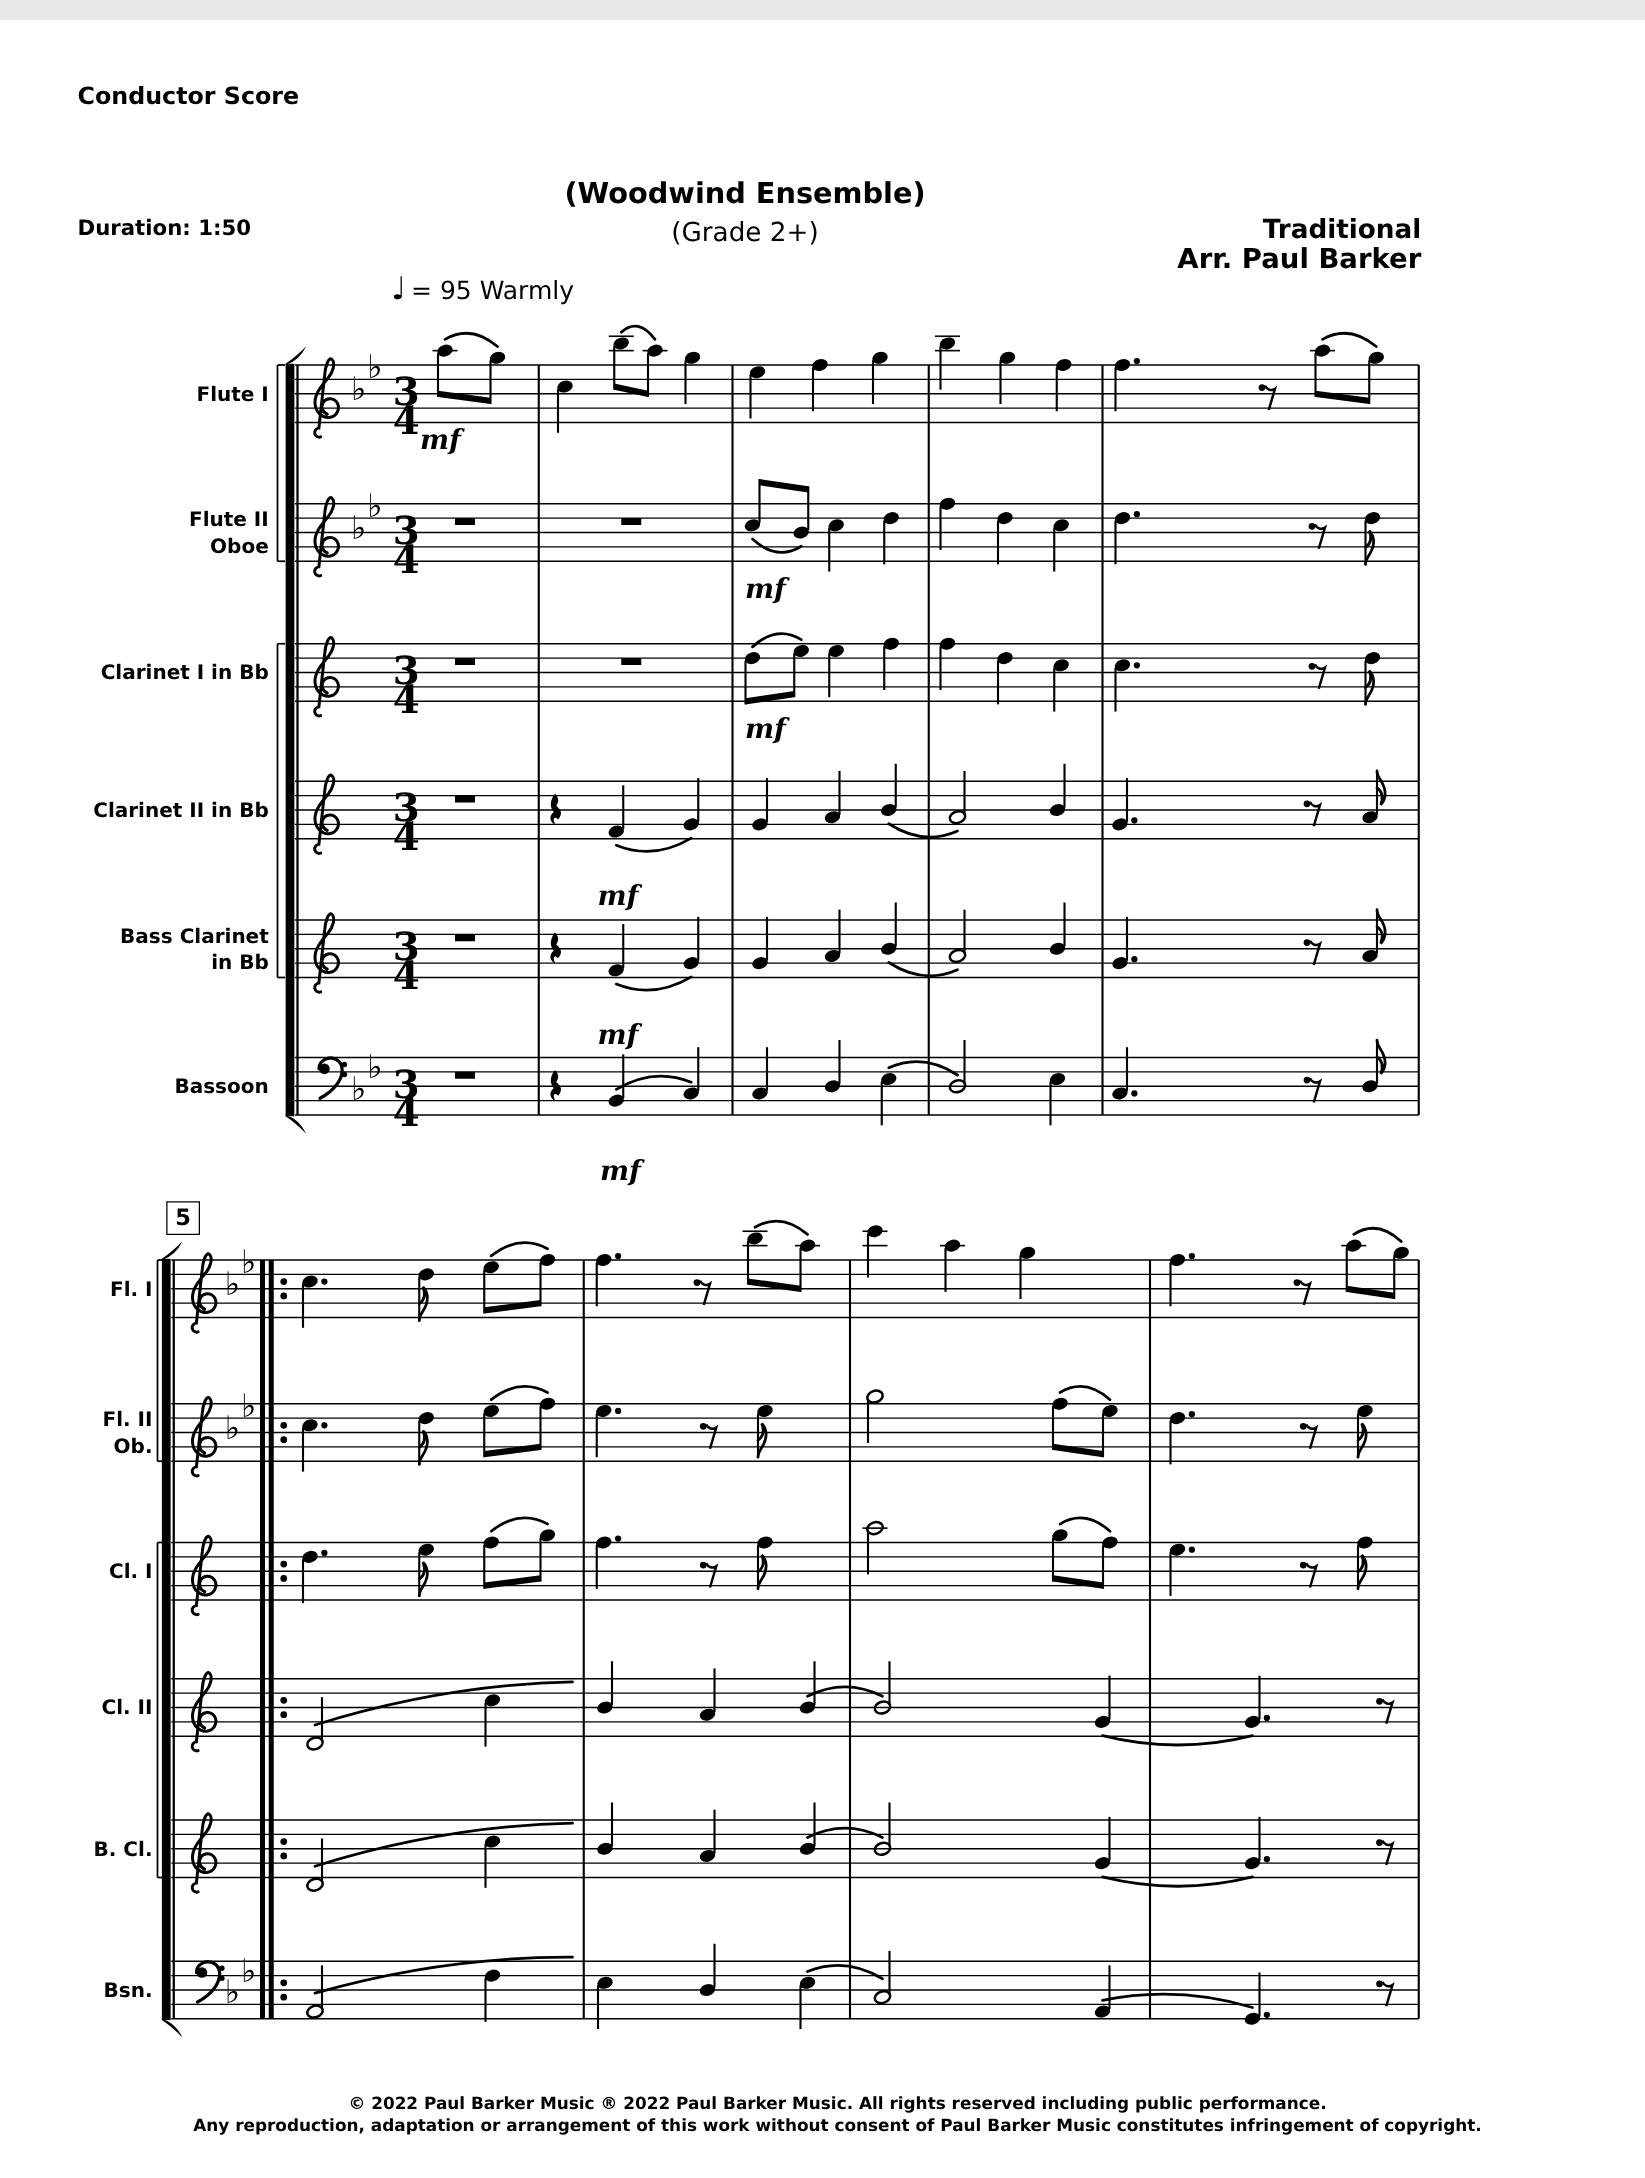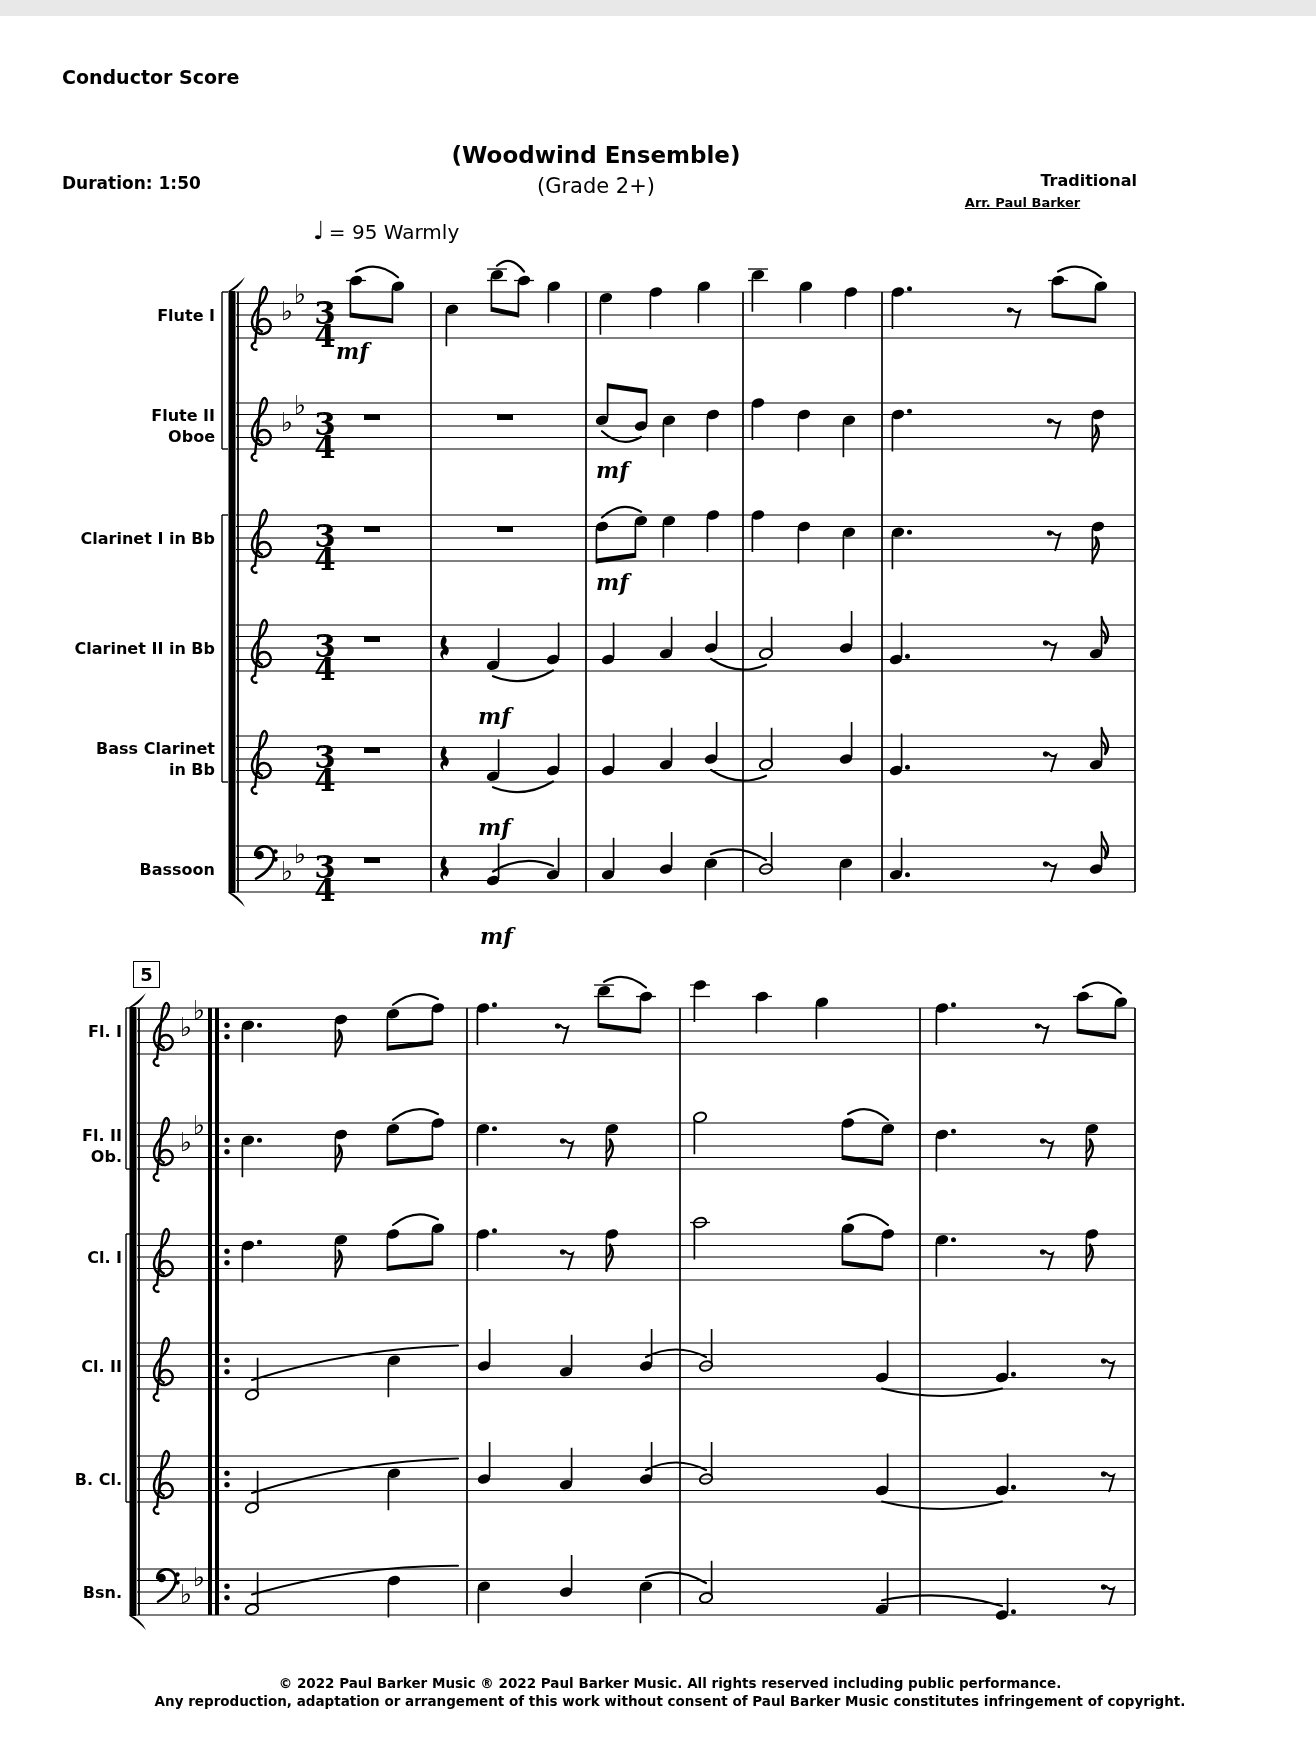--- a/index.html
+++ b/index.html
@@ -4,22 +4,22 @@
 <style>
   html,body{margin:0;padding:0;background:#e8e8e8;}
   #page{position:relative;width:1316px;height:1742px;background:#ffffff;
         font-family:"DejaVu Sans",sans-serif;color:#000;overflow:hidden;margin:16px auto;}
   .abs{position:absolute;}
   #conductor-score{left:62px;top:50px;font-size:19px;font-weight:700;}
   #title{left:0;width:1192px;top:52px;text-align:center;font-size:54px;font-weight:800;letter-spacing:1px;}
   #subtitle1{left:0;width:1192px;top:126px;text-align:center;font-size:23px;font-weight:700;}
   #subtitle2{left:0;width:1192px;top:158px;text-align:center;font-size:21px;font-weight:400;}
   #duration{left:62px;top:157px;font-size:17px;font-weight:700;}
-  #composer{left:958px;width:179px;top:155px;text-align:right;font-size:16px;font-weight:700;}
-  #arranger{left:908px;width:229px;top:179px;text-align:center;font-size:13px;font-weight:700;text-decoration:underline;}
+  #composer{left:958px;width:179px;top:155px;text-align:right;font-size:21px;font-weight:700;}
+  #arranger{left:908px;width:229px;top:179px;text-align:right;font-size:22px;font-weight:700;}
   #tempo{left:313px;top:200px;font-size:20px;font-weight:500;}
   #tempo .glyph{font-size:25px;margin-right:4px;}
   #rehearsal-5{left:133px;top:945px;width:25px;height:25px;border:1.6px solid #000;
       text-align:center;line-height:25px;font-size:18px;font-weight:700;}
   .inst-label{position:absolute;text-align:right;font-size:16px;line-height:21px;font-weight:600;white-space:pre-line;transform:translateY(-50%);}
   #footer{left:0;width:1316px;top:1659px;text-align:center;font-size:13.5px;line-height:17.5px;font-weight:600;padding-left:12px;}
   svg{position:absolute;left:0;top:0;}
 </style>
 </head>
 <body>

